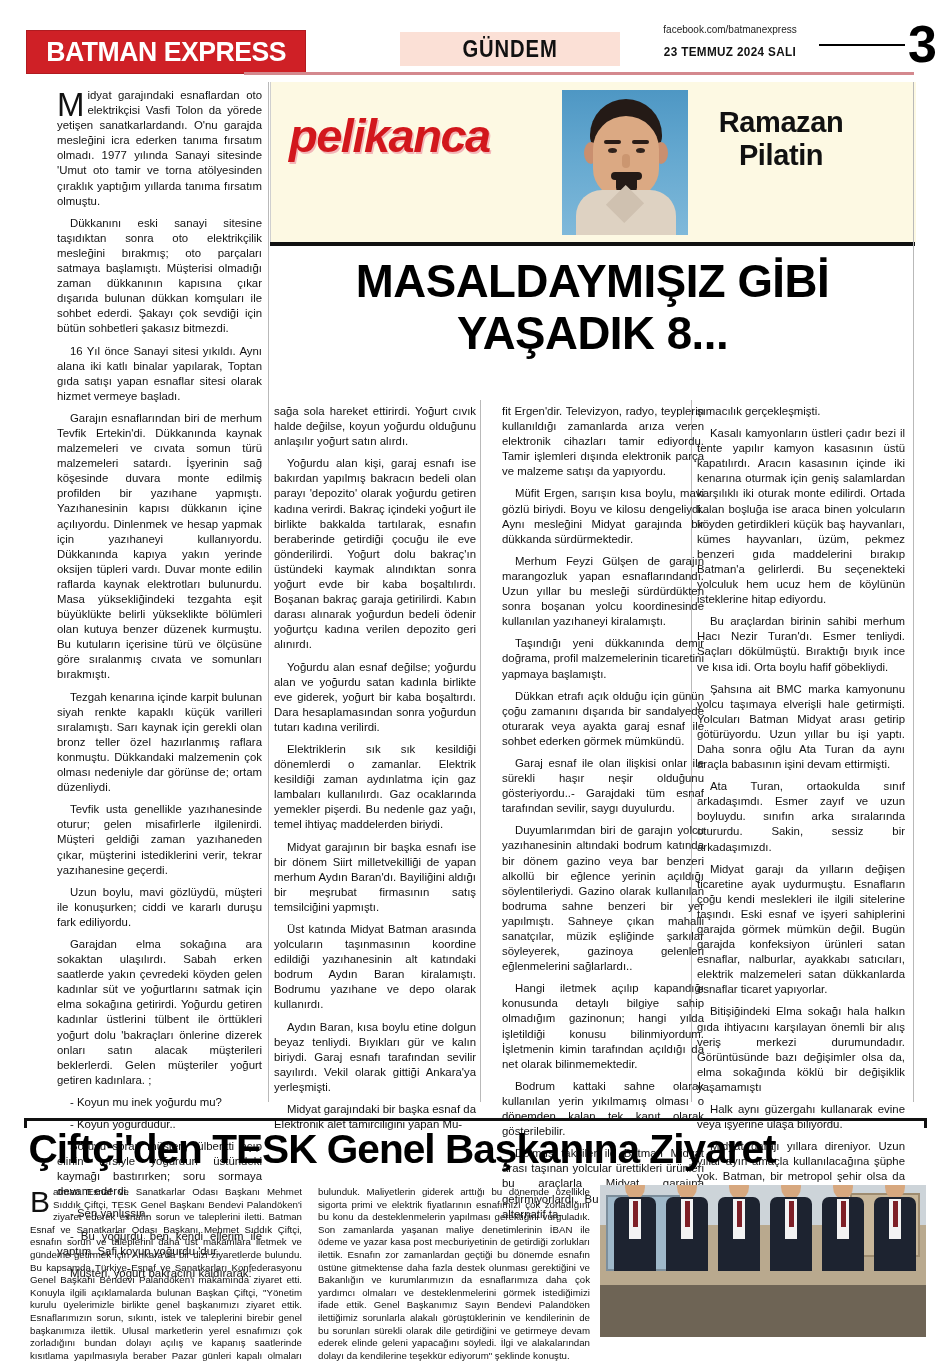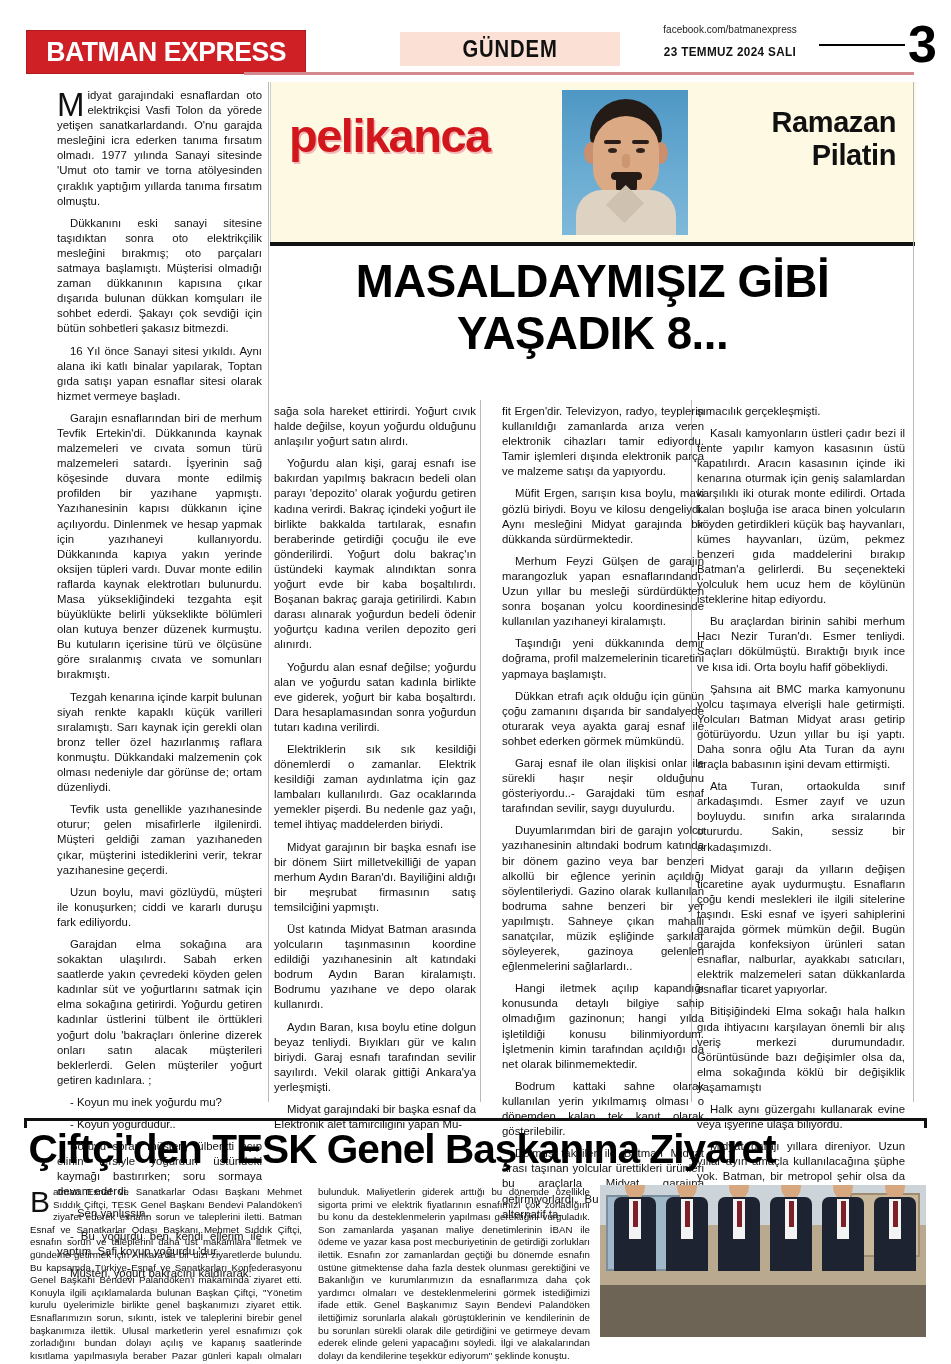--- a/index.html
+++ b/index.html
@@ -83,20 +83,21 @@
     position:absolute;left:270px;top:82px;width:645px;height:160px;
     background:#fdf9e3;
     border-left:1px solid #cfcfcf;
   }
   .pelikanca{
     position:absolute;left:18px;top:26px;
     font-size:47px;font-weight:bold;color:#d2171c;
     font-family:"Liberation Sans", sans-serif;
     letter-spacing:-1.5px;
     text-shadow:1.5px 1.5px 0 #f3b6b8;
+    font-style:italic;
   }
   .author-photo{
     position:absolute;left:291px;top:8px;width:126px;height:145px;
     background:linear-gradient(180deg,#4e97c4 0%,#63a7cf 42%,#7fb9da 100%);
     overflow:hidden;
   }
   .ph-hair{
     position:absolute;left:28px;top:9px;width:72px;height:52px;
     background:#241a16;border-radius:40px 40px 16px 16px;
   }
@@ -115,21 +116,21 @@
   .ph-beard{position:absolute;left:54px;top:88px;width:21px;height:20px;background:#241a16;border-radius:0 0 11px 11px;}
   .ph-body{
     position:absolute;left:14px;top:100px;width:100px;height:50px;
     background:#ded2c2;border-radius:26px 26px 0 0;
   }
   .ph-collar{
     position:absolute;left:50px;top:100px;width:26px;height:28px;
     background:#cfc1b0;transform:rotate(45deg);
   }
   .author-name{
-    position:absolute;right:20px;top:24px;width:230px;text-align:right;
+    position:absolute;right:20px;top:24px;width:230px;text-align:center;
     font-size:29px;font-weight:bold;line-height:33px;color:#111;letter-spacing:-0.4px;
   }
   .banner-rule{
     position:absolute;left:270px;top:242px;width:645px;height:4px;background:#111;
   }
 
   
   .headline{
     position:absolute;left:270px;top:255px;width:645px;
     text-align:center;font-weight:bold;font-size:47px;line-height:52px;

